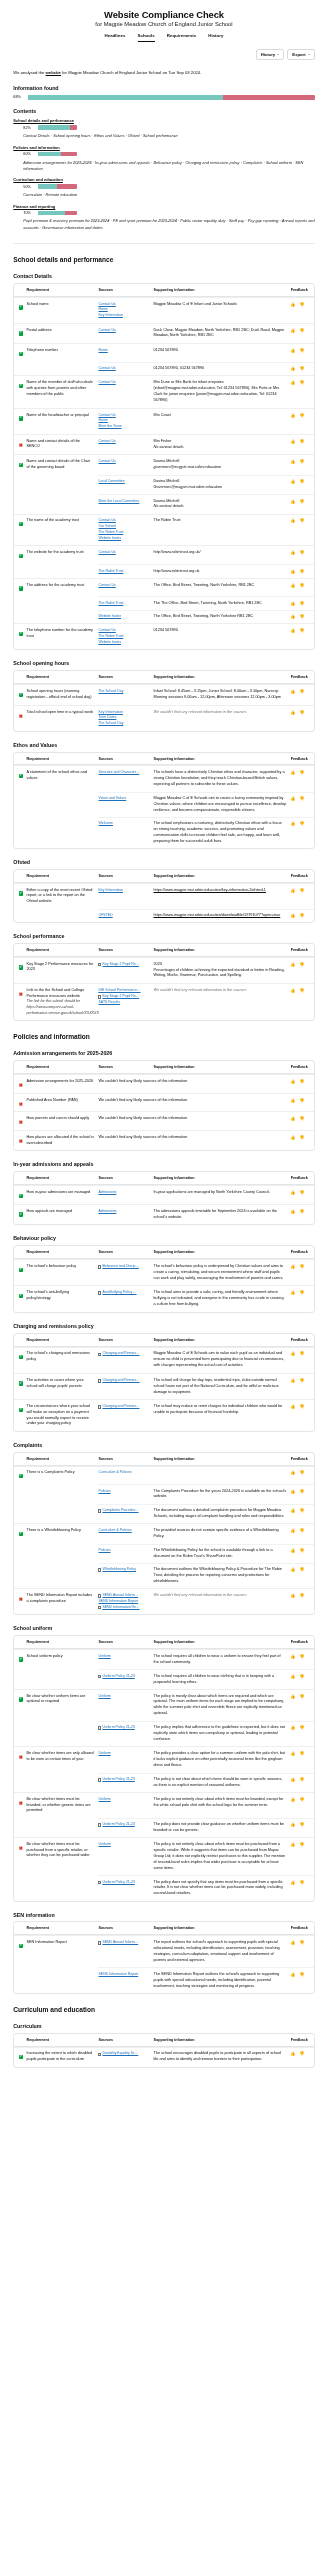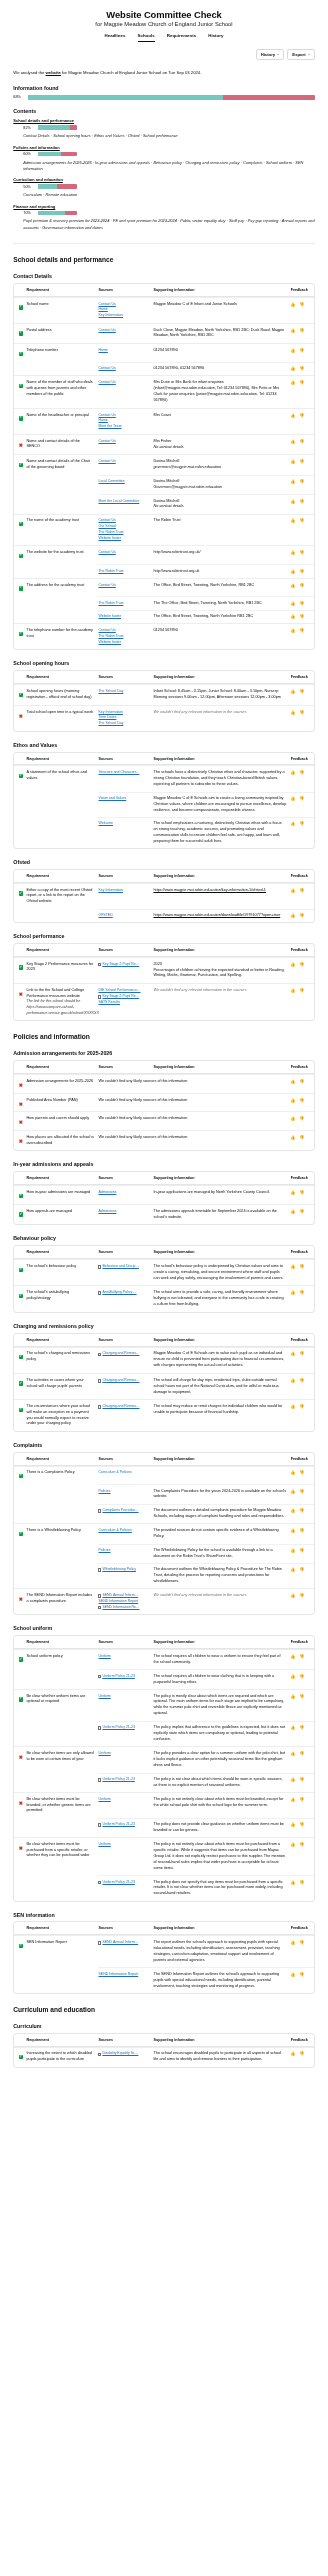--- a/index.html
+++ b/index.html
@@ -88,21 +88,21 @@
   .fb { display:flex; gap:3.3px; color:#9aa0a6; font-size:4.4px; align-items:center; }
   .fb span { cursor:pointer; }
   .full-span { font-size:3.8px; padding-top:4.4px; padding-bottom:4.4px; }
 </style>
 </head>
 <body>
 
 <div class="page">
 
   <div class="hdr">
-    <h1>Website Committee Check</h1>
+    <h1>Website Compliance Check</h1>
     <div class="sub">for Magpie Meadow Church of England Junior School</div>
     <div class="navtabs">
       <div class="navtab">Headlines</div>
       <div class="navtab active">Schools</div>
       <div class="navtab">Requirements</div>
       <div class="navtab">History</div>
     </div>
   </div>
 
   <div class="topbtns">

